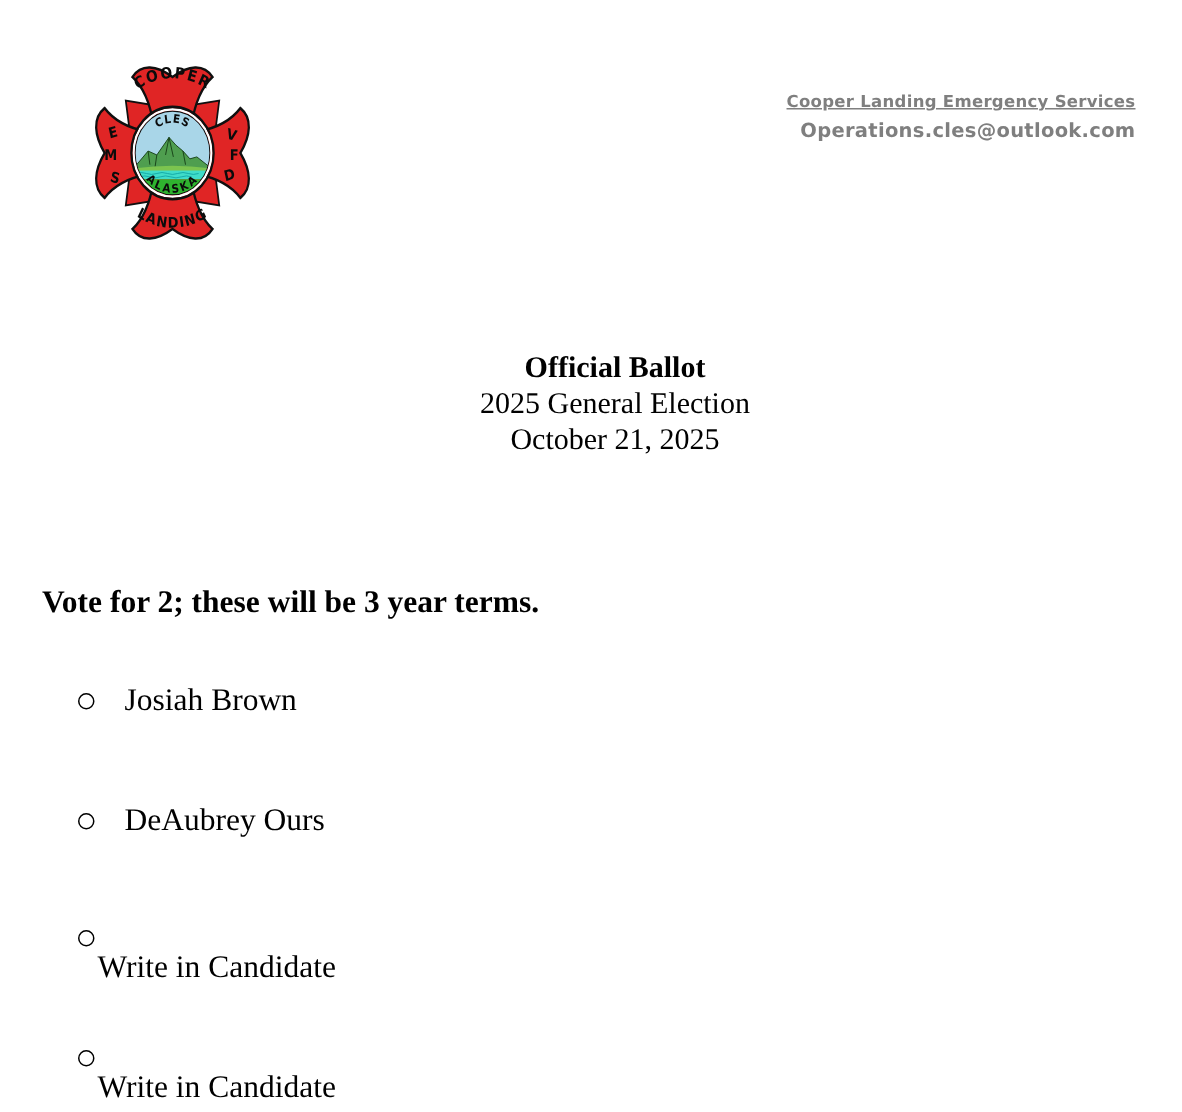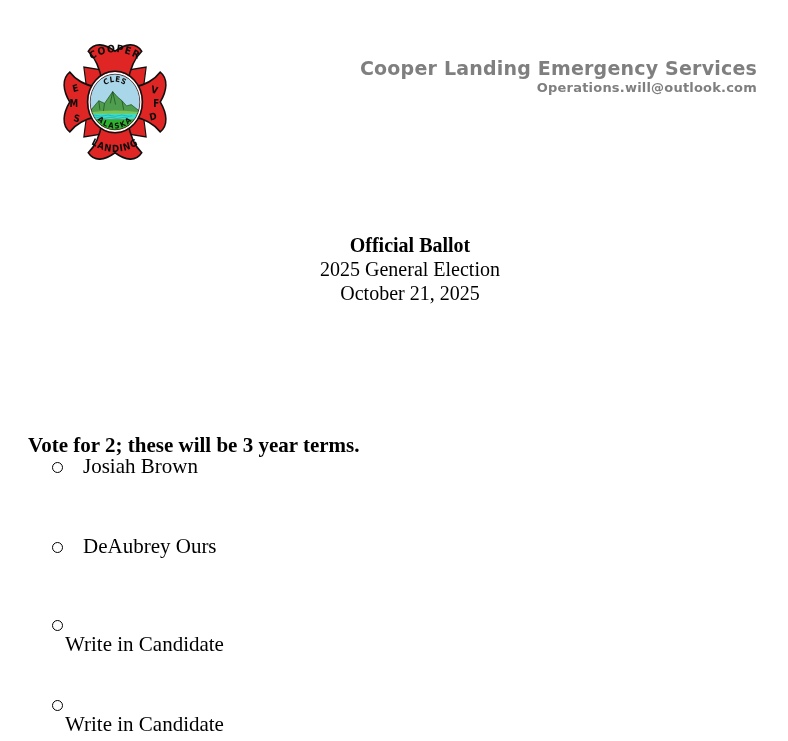--- a/index.html
+++ b/index.html
@@ -7,31 +7,31 @@
         font-family:"Liberation Serif",serif;color:#000;}
 
   
   .logo{position:absolute;left:57px;top:37px;width:116px;height:130px;}
   .logo svg{display:block;width:100%;height:100%;}
   .logo-letters{font-family:"DejaVu Sans",sans-serif;font-weight:bold;fill:#0b0b0b;}
 
   
   .contact{position:absolute;top:58px;right:31px;text-align:right;
            font-family:"DejaVu Sans",sans-serif;font-weight:bold;color:#7f7f7f;}
-  .contact .org{font-size:19px;line-height:20px;letter-spacing:0.2px;}
+  .contact .org{font-size:11px;line-height:20px;letter-spacing:0.2px;text-decoration:underline;}
   .contact .cline{font-size:13px;line-height:19.5px;letter-spacing:0.2px;}
 
   
   .title-block{position:absolute;top:233px;left:16px;width:100%;text-align:center;
                font-size:20px;line-height:24px;}
   .title-line1{font-weight:bold;}
   .title-line2{text-decoration:underline;text-underline-offset:3px;}
 
   
-  .instruction{position:absolute;left:28px;top:432px;font-size:21px;font-weight:bold;
+  .instruction{position:absolute;left:28px;top:388px;font-size:21px;font-weight:bold;
                line-height:26px;}
 
   
   .option{position:absolute;left:52px;display:flex;align-items:flex-start;
           font-size:21px;line-height:26px;}
   .option.write{width:698px;flex-direction:column;}
   .opt1{top:453px;} .opt2{top:533px;} .opt3{top:611px;} .opt4{top:691px;}
   .bullet{width:9px;height:9px;border:1.5px solid #000;border-radius:50%;
           margin-top:9px;flex-shrink:0;box-sizing:content-box;background:#fff;}
   .option .label{margin-left:20px;white-space:nowrap;}
@@ -92,21 +92,21 @@
       </g>
 
       <circle cx="100" cy="100" r="43" fill="none" stroke="#101010" stroke-width="1.2"></circle>
       <circle cx="100" cy="100" r="44.8" fill="none" stroke="#ffffff" stroke-width="2.6"></circle>
       <circle cx="100" cy="100" r="47.3" fill="none" stroke="#101010" stroke-width="2.6"></circle>
     </svg>
   </div>
 
   <div class="contact">
     <div class="org">Cooper Landing Emergency Services</div>
-    <div class="cline">Operations.will@outlook.com</div>
+    <div class="cline">Operations.cles@outlook.com</div>
   </div>
 
   <div class="title-block">
     <div class="title-line1">Official Ballot</div>
     <div class="title-line3">2025 General Election</div>
     <div class="title-line4">October 21, 2025</div>
   </div>
 
   <div class="instruction">Vote for 2; these will be 3 year terms.</div>
 

